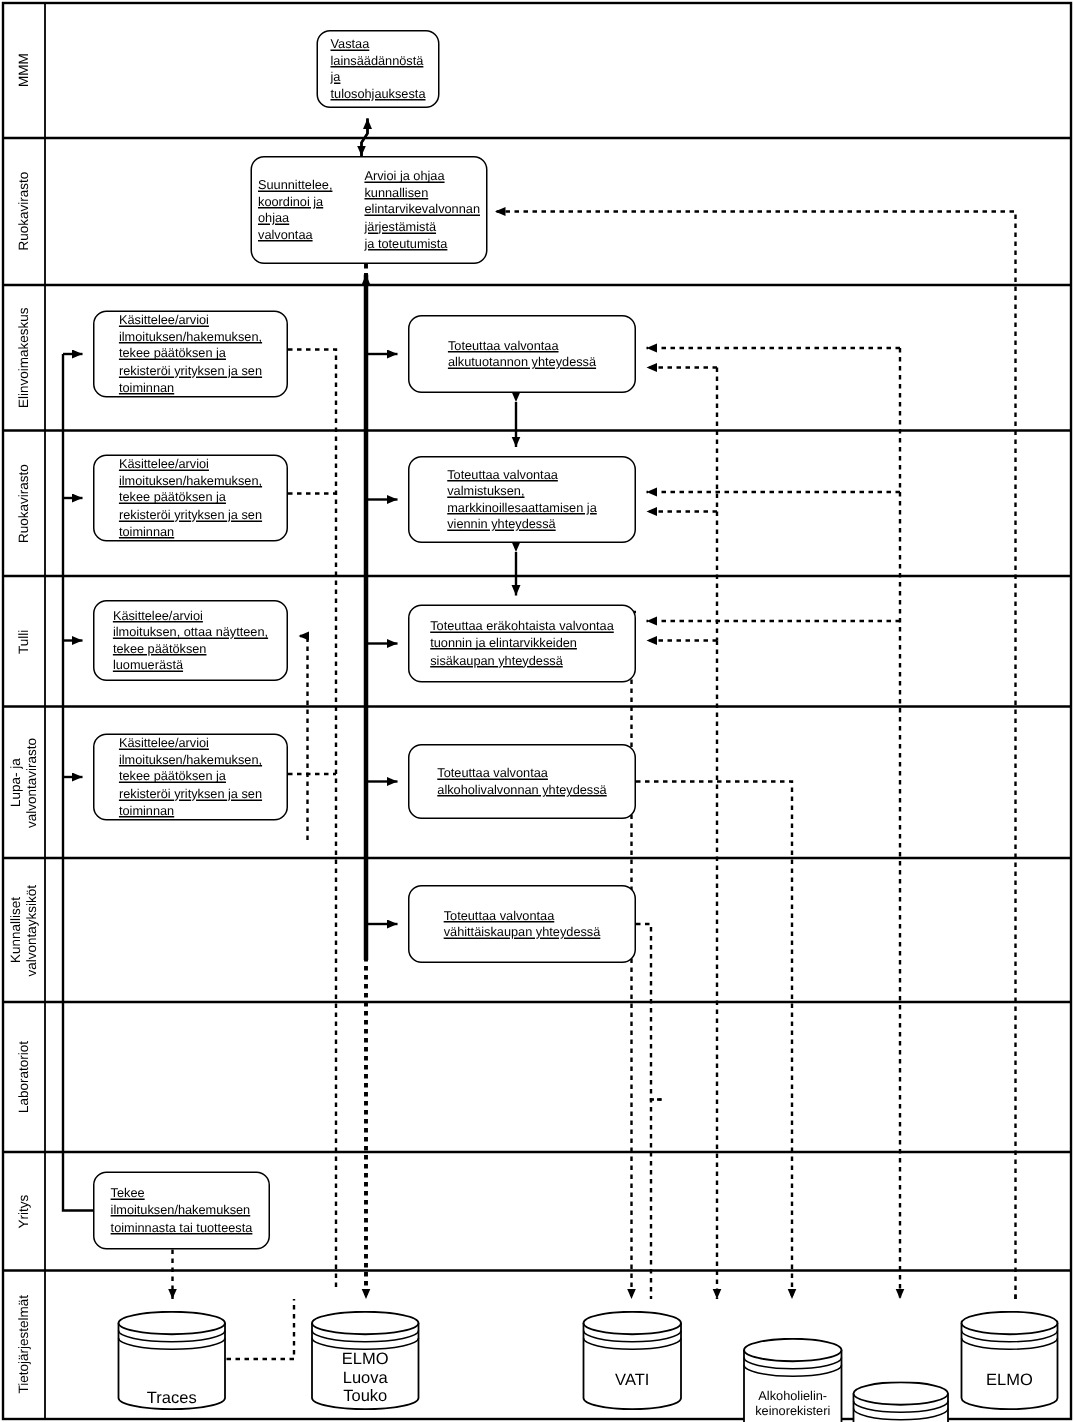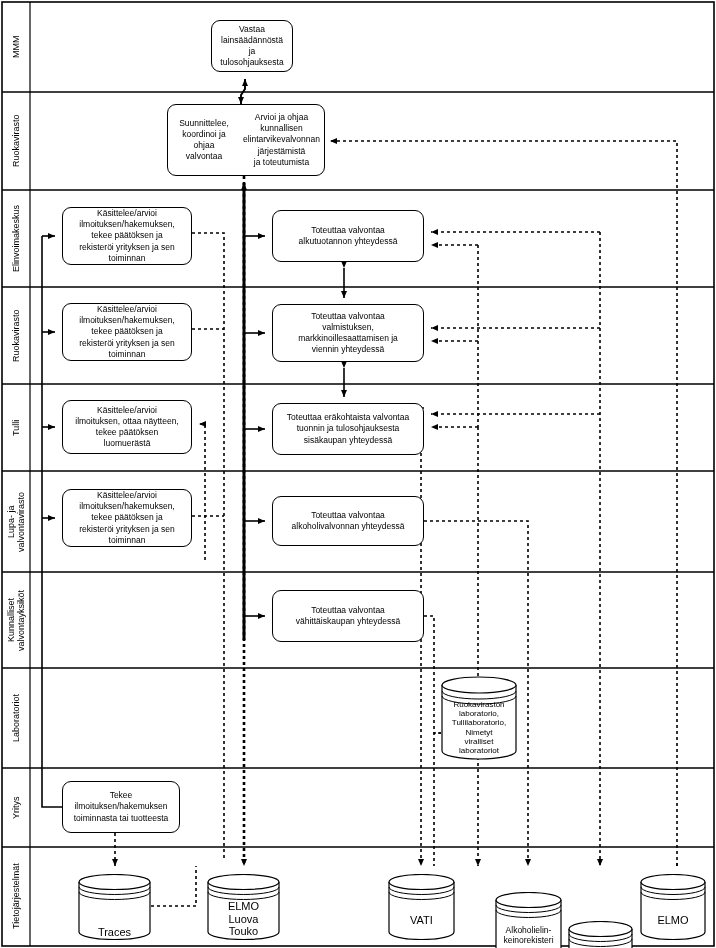--- a/index.html
+++ b/index.html
@@ -9,22 +9,22 @@
   .lane-label{
     position:absolute;display:flex;align-items:center;justify-content:center;
     writing-mode:vertical-rl;transform:rotate(180deg);
     font-size:9px;color:#000;text-align:center;line-height:1.15;
     letter-spacing:0px;white-space:pre-line;
   }
   .node{
     position:absolute;box-sizing:border-box;
     border:1px solid #000;border-radius:9px;background:#fff;
     display:flex;align-items:center;justify-content:center;
-    text-align:center;font-size:8.5px;line-height:1.3;color:#000;
-    white-space:pre-line;padding:2px 4px;
+    text-align:left;font-size:8.5px;line-height:1.3;color:#000;
+    white-space:pre-line;padding:2px 4px;text-decoration:underline;
   }
   .node.two-part{flex-direction:row;gap:7px;}
   .cyl{position:absolute;}
   .cyl-label{
     position:absolute;left:0;width:100%;text-align:center;
     font-size:11px;line-height:1.15;color:#000;white-space:pre-line;
   }
 </style>
 </head>
 <body>
@@ -180,52 +180,38 @@
   <div class="node" style="left:272px;top:304px;width:152px;height:58px;">Toteuttaa valvontaa
 valmistuksen,
 markkinoillesaattamisen ja
 viennin yhteydessä</div>
 
   <div class="node" style="left:62px;top:400px;width:130px;height:54px;">Käsittelee/arvioi
 ilmoituksen, ottaa näytteen,
 tekee päätöksen
 luomuerästä</div>
   <div class="node" style="left:272px;top:403px;width:152px;height:52px;">Toteuttaa eräkohtaista valvontaa
-tuonnin ja tulosohjauksesta
+tuonnin ja elintarvikkeiden
 sisäkaupan yhteydessä</div>
 
   <div class="node" style="left:62px;top:489px;width:130px;height:58px;">Käsittelee/arvioi
 ilmoituksen/hakemuksen,
 tekee päätöksen ja
 rekisteröi yrityksen ja sen
 toiminnan</div>
   <div class="node" style="left:272px;top:496px;width:152px;height:50px;">Toteuttaa valvontaa
 alkoholivalvonnan yhteydessä</div>
 
   <div class="node" style="left:272px;top:590px;width:152px;height:52px;">Toteuttaa valvontaa
 vähittäiskaupan yhteydessä</div>
 
   <div class="node" style="left:62px;top:781px;width:118px;height:52px;">Tekee
 ilmoituksen/hakemuksen
 toiminnasta tai tuotteesta</div>
 
-  <div class="cyl" style="left:441px;top:676px;width:76px;height:84px;">
-    <svg width="76" height="84" viewBox="0 0 76 84">
-      <path d="M1,9 L1,75 A37,8 0 0 0 75,75 L75,9" fill="#fff" stroke="#000" stroke-width="1.2"></path>
-      <ellipse cx="38" cy="9" rx="37" ry="8" fill="#fff" stroke="#000" stroke-width="1.2"></ellipse>
-      <path d="M1,15 A37,8 0 0 0 75,15" fill="none" stroke="#000" stroke-width="1"></path>
-      <path d="M1,20 A37,8 0 0 0 75,20" fill="none" stroke="#000" stroke-width="1"></path>
-    </svg>
-    <div class="cyl-label" style="top:24px;font-size:8px;">Ruokaviraston
-laboratorio,
-Tullilaboratorio,
-Nimetyt
-viralliset
-laboratoriot</div>
-  </div>
 
   <div class="cyl" style="left:78px;top:874px;width:73px;height:66px;">
     <svg width="73" height="66" viewBox="0 0 73 66">
       <path d="M1,8 L1,58 A35.5,7.5 0 0 0 72,58 L72,8" fill="#fff" stroke="#000" stroke-width="1.2"></path>
       <ellipse cx="36.5" cy="8" rx="35.5" ry="7.5" fill="#fff" stroke="#000" stroke-width="1.2"></ellipse>
       <path d="M1,13 A35.5,7.5 0 0 0 72,13" fill="none" stroke="#000" stroke-width="1"></path>
       <path d="M1,18 A35.5,7.5 0 0 0 72,18" fill="none" stroke="#000" stroke-width="1"></path>
     </svg>
     <div class="cyl-label" style="top:52px;">Traces</div>
   </div>

